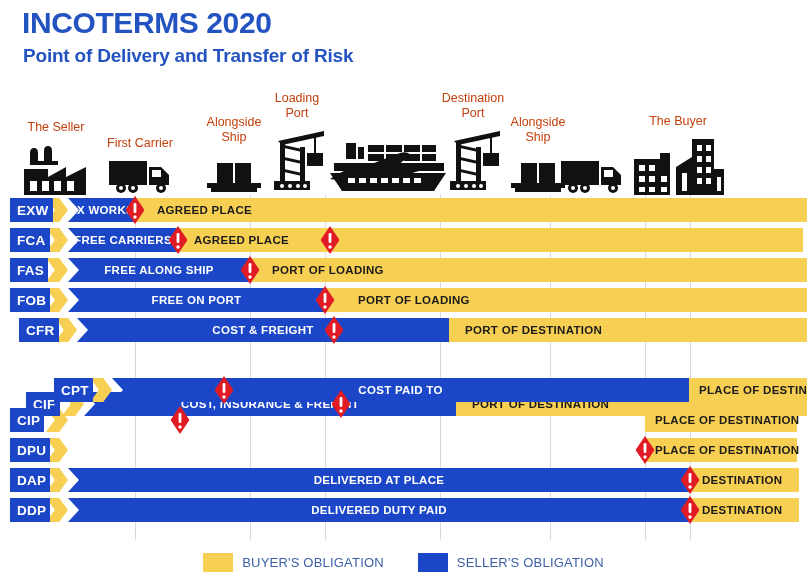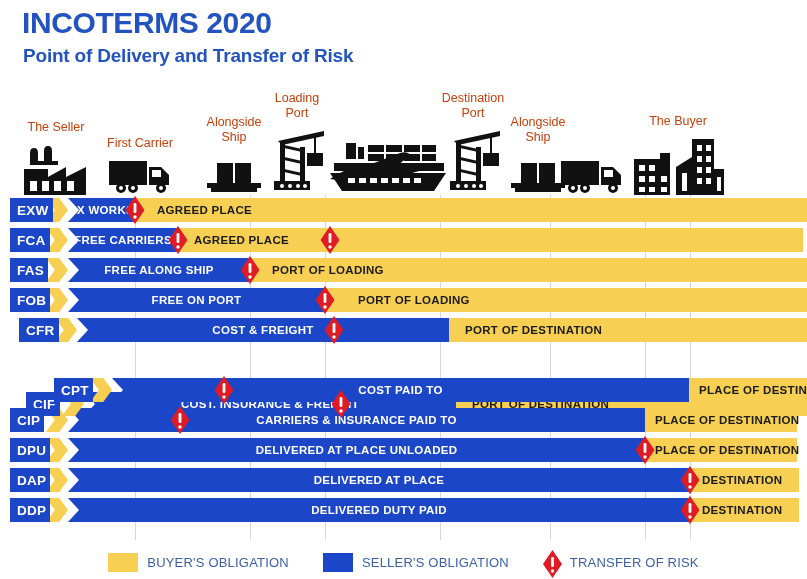--- a/index.html
+++ b/index.html
@@ -418,41 +418,35 @@
   </svg>
       </div>
     </div>
     <div class="row" style="position: absolute; top: 210px; left: 0px; right: 0px;">
       <div class="code-arrow" style="left: 46px;"></div>
       <div class="code">CIP</div>
       <div class="bar-wrap">
         <div class="seg-yellow" style="left: 645px; width: 142px; padding-left: 10px;">
           <span>PLACE OF DESTINATION</span>
         </div>
-        <div class="seg-blue head seg-label-center" style="left: 68px; width: 577px;">
-          <span>CARRIERS &amp; INSURANCE PAID TO</span>
-        </div>
       </div>
       <div class="risk" style="left: 180px;">
         <svg width="19" height="28" viewBox="0 0 19 28">
     <path d="M9.5 0 L19 14 L9.5 28 L0 14 Z" fill="#E01B24"></path>
     <rect x="8.1" y="7" width="2.8" height="10" rx="1.2" fill="#fff"></rect>
     <circle cx="9.5" cy="21" r="1.7" fill="#fff"></circle>
   </svg>
       </div>
     </div>
     <div class="row" style="position: absolute; top: 240px; left: 0px; right: 0px;">
       <div class="code-arrow" style="left: 46px;"></div>
       <div class="code">DPU</div>
       <div class="bar-wrap">
         <div class="seg-yellow" style="left: 645px; width: 142px; padding-left: 10px;">
           <span>PLACE OF DESTINATION</span>
-        </div>
-        <div class="seg-blue head seg-label-center" style="left: 68px; width: 577px;">
-          <span>DELIVERED AT PLACE UNLOADED</span>
         </div>
       </div>
       <div class="risk" style="left: 645px;">
         <svg width="19" height="28" viewBox="0 0 19 28">
     <path d="M9.5 0 L19 14 L9.5 28 L0 14 Z" fill="#E01B24"></path>
     <rect x="8.1" y="7" width="2.8" height="10" rx="1.2" fill="#fff"></rect>
     <circle cx="9.5" cy="21" r="1.7" fill="#fff"></circle>
   </svg>
       </div>
     </div>
@@ -498,21 +492,13 @@
 
 <div class="legend">
     <div class="lg-item">
       <div class="sw" style="background: rgb(247, 207, 82);"></div>
       <span class="lg-text">BUYER'S OBLIGATION</span>
     </div>
     <div class="lg-item">
       <div class="sw" style="background: rgb(28, 70, 200);"></div>
       <span class="lg-text">SELLER'S OBLIGATION</span>
     </div>
-    <div class="lg-item">
-      <div class="lg-risk"><svg width="19" height="28" viewBox="0 0 19 28">
-    <path d="M9.5 0 L19 14 L9.5 28 L0 14 Z" fill="#E01B24"></path>
-    <rect x="8.1" y="7" width="2.8" height="10" rx="1.2" fill="#fff"></rect>
-    <circle cx="9.5" cy="21" r="1.7" fill="#fff"></circle>
-  </svg></div>
-      <span class="lg-text">TRANSFER OF RISK</span>
-    </div>
   </div>
 
 </body></html>

